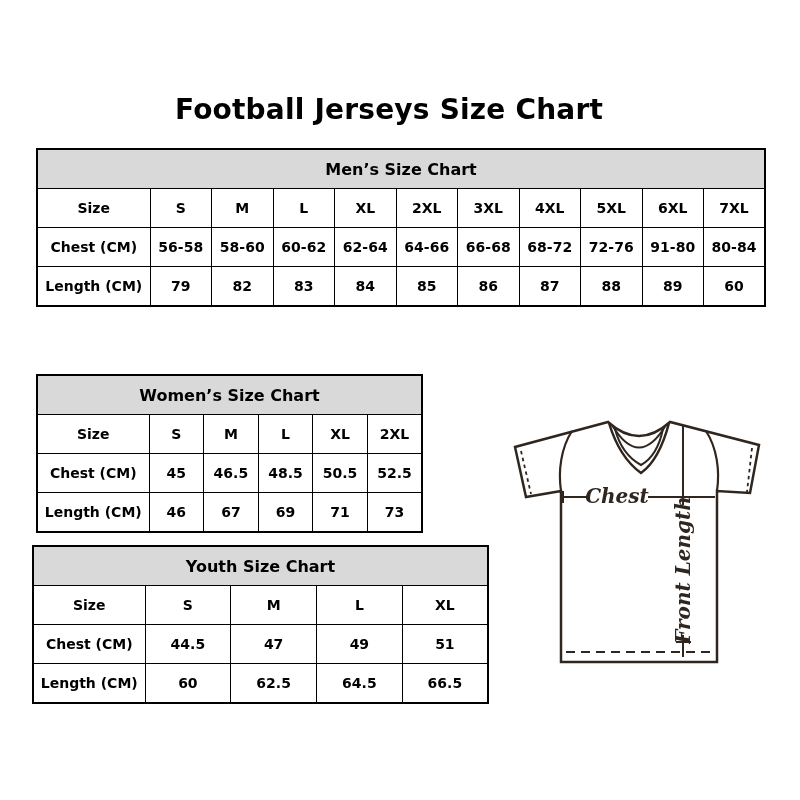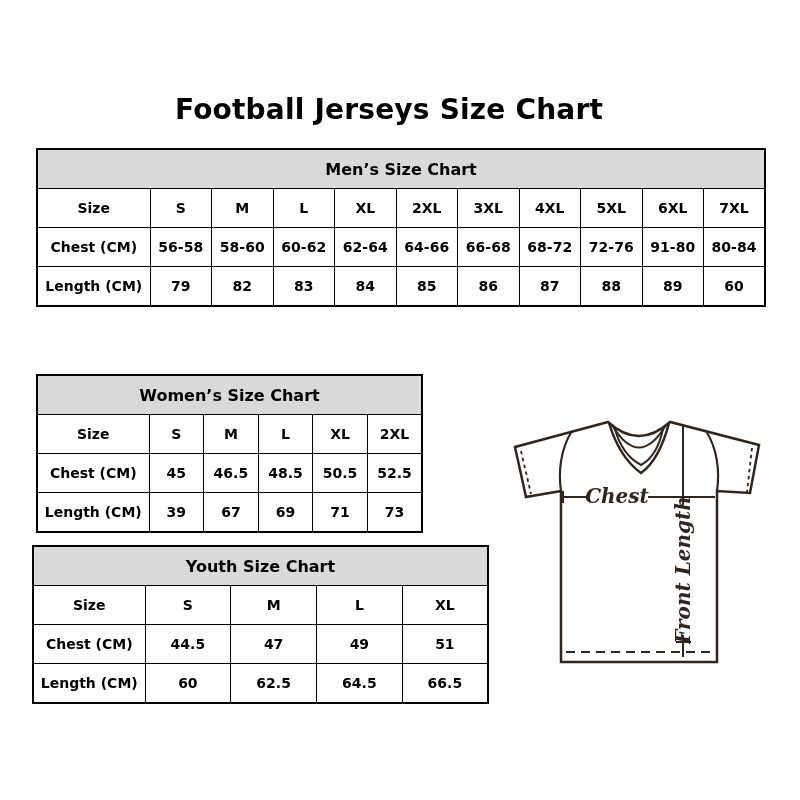--- a/index.html
+++ b/index.html
@@ -115,21 +115,21 @@
           <tr>
             <td>Chest (CM)</td>
             <td>45</td>
             <td>46.5</td>
             <td>48.5</td>
             <td>50.5</td>
             <td>52.5</td>
           </tr>
           <tr>
             <td>Length (CM)</td>
-            <td>39</td>
+            <td>46</td>
             <td>67</td>
             <td>69</td>
             <td>71</td>
             <td>73</td>
           </tr>
         </tbody>
     </table>
   </div>
 
   <div class="tbl-wrap youth">

